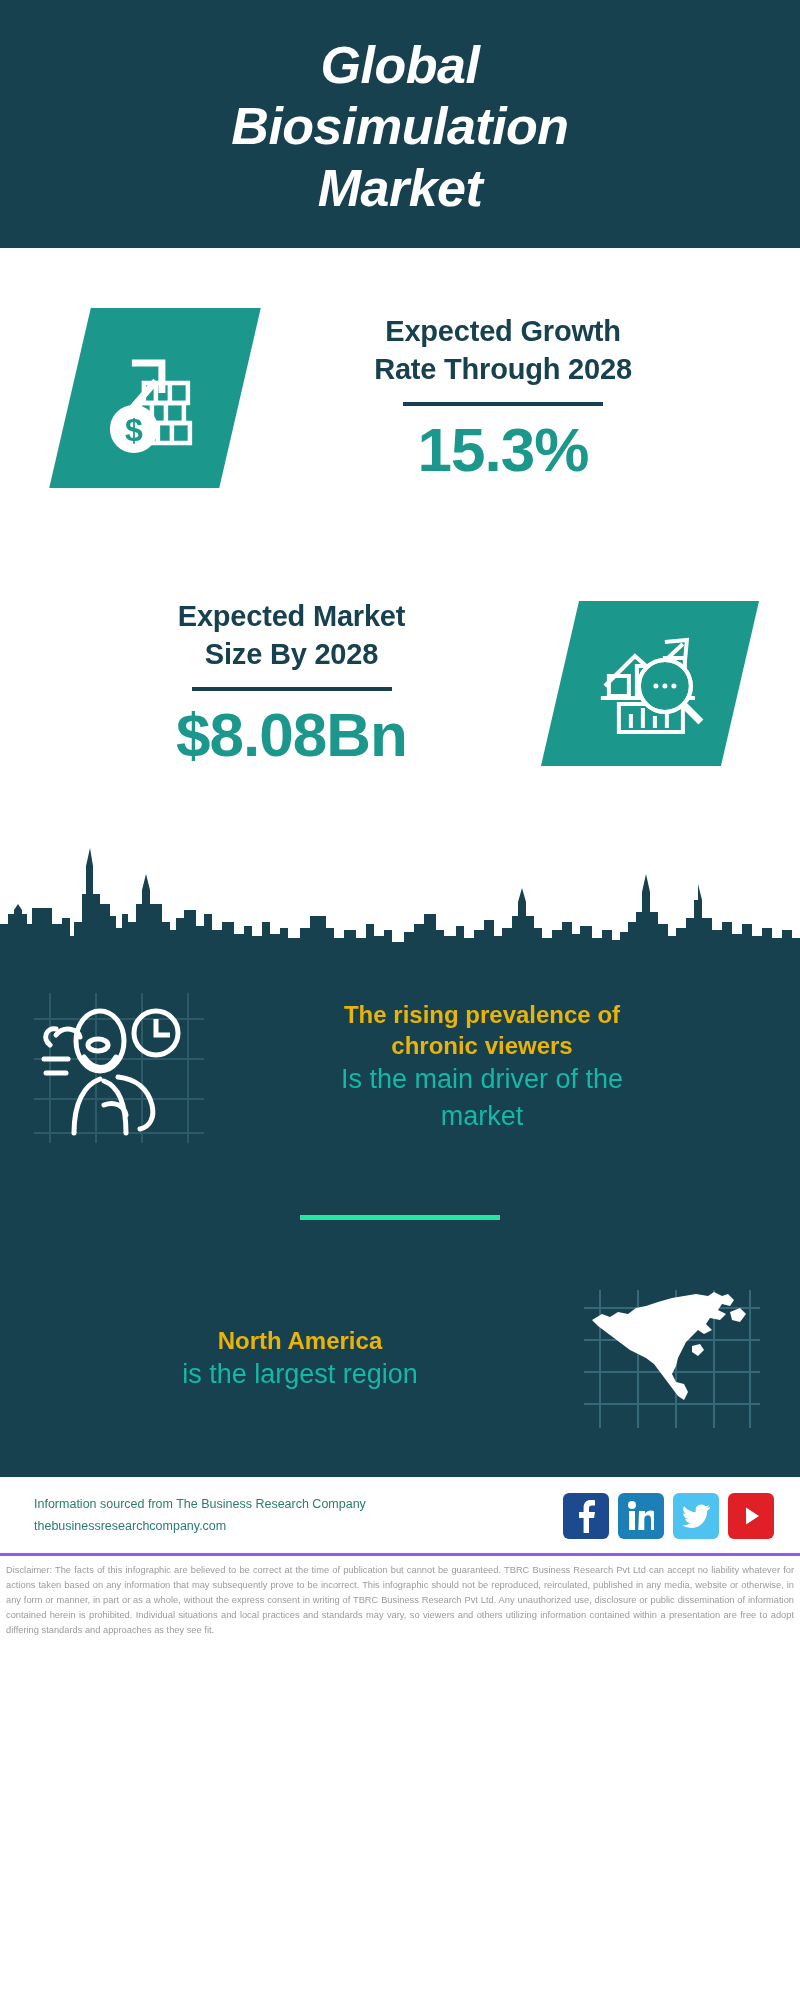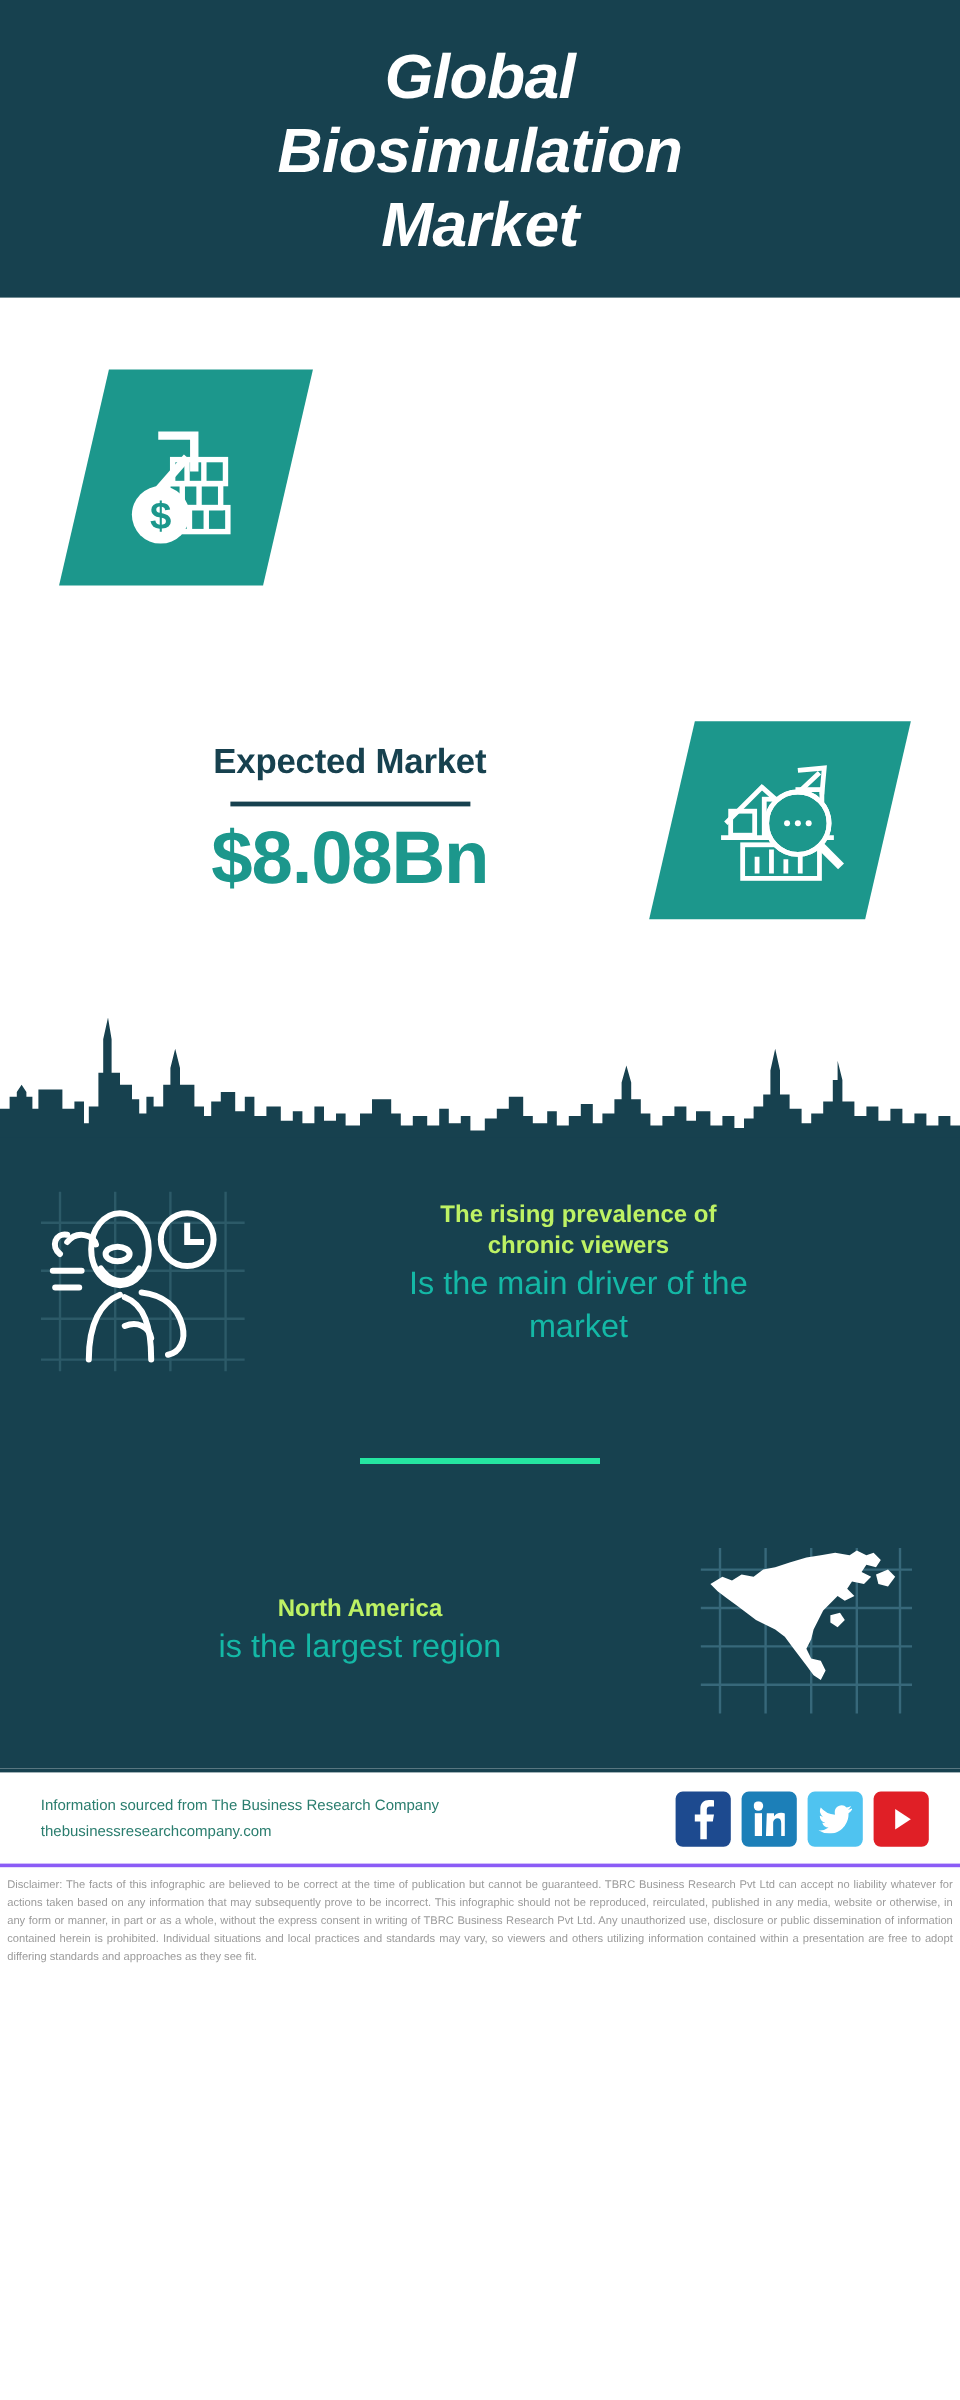--- a/index.html
+++ b/index.html
@@ -78,21 +78,21 @@
   }
 
   
   .driver-row {
     display:flex; align-items:flex-start;
     padding:38px 40px 0 34px;
   }
   .driver-icon { flex:0 0 auto; width:170px; height:150px; position:relative; }
   .driver-text { flex:1 1 auto; text-align:center; padding-top:6px; }
   .accent-line {
-    color:#bef264; font-size:20px; font-weight:bold; line-height:1.3;
+    color:#eab308; font-size:24px; font-weight:bold; line-height:1.3;
   }
   .white-line {
     color:#14b8a6; font-size:27px; line-height:1.35;
   }
 
   .mid-divider {
     width:200px; height:5px; background:#25e5a1;
     margin:72px auto 0;
   }
 
@@ -159,26 +159,35 @@
         <line x1="52" y1="62" x2="52" y2="82"></line>
         <line x1="66" y1="62" x2="66" y2="82"></line>
         <line x1="58" y1="82" x2="58" y2="102"></line>
         <line x1="72" y1="82" x2="72" y2="102"></line>
       </g>
 
       <circle cx="34" cy="88" r="24" fill="#fff"></circle>
       <text x="34" y="100" font-size="32" font-weight="bold" fill="#1c978c" text-anchor="middle" font-family="Liberation Sans, sans-serif">$</text>
     </svg>
   </div>
+  <div class="stat-text">
+    <div class="stat-label">
+      <div>Expected Growth</div>
+      <div>Rate Through 2028</div>
+    </div>
+    <div class="stat-rule"></div>
+    <div class="stat-value">15.3%</div>
+  </div>
 </div>
 
 <div class="stat-row stat-row-2">
   <div class="stat-text">
     <div class="stat-label">
       <div>Expected Market</div>
+      <div>Size By 2028</div>
     </div>
     <div class="stat-rule"></div>
     <div class="stat-value">$8.08Bn</div>
   </div>
   <div class="para para-2">
     <svg width="118" height="112" viewBox="0 0 118 112" fill="none" stroke="#fff" stroke-width="4">
 
       <path d="M14 58 L44 28 L62 44 L92 16" fill="none"></path>
       <path d="M74 14 L96 12 L94 34" fill="none"></path>
 

